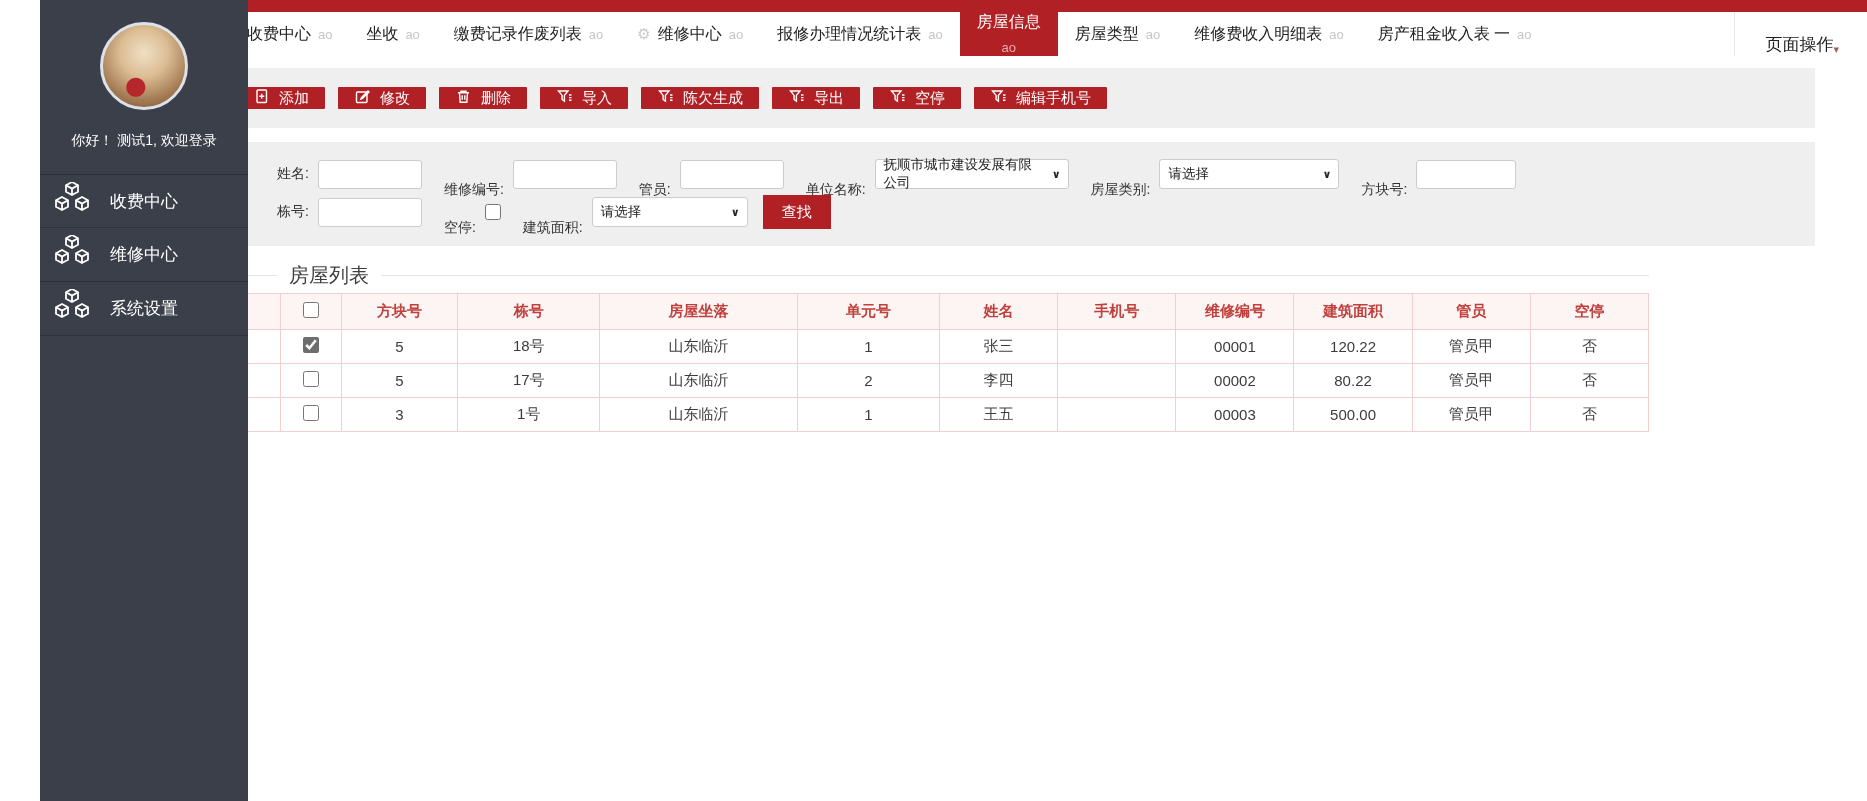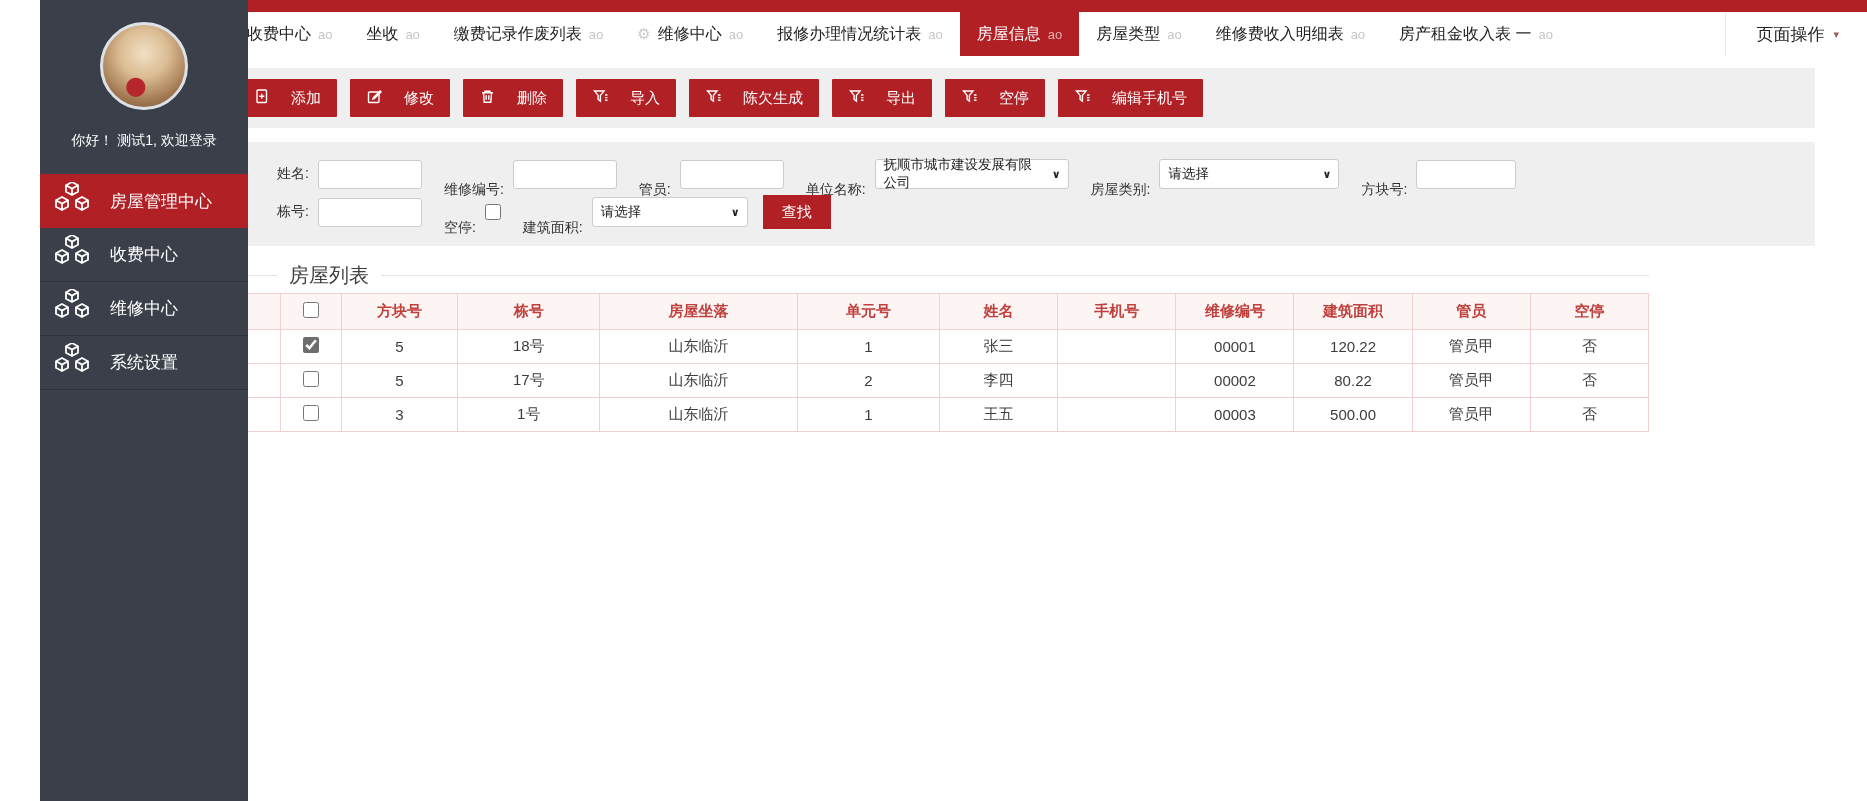--- a/index.html
+++ b/index.html
@@ -34,34 +34,34 @@
   .topbar { height:12px; background:#b02025; }
   
   .tabbar { height:44px; display:flex; align-items:stretch; overflow:hidden; background:#fff; }
   .tab-partial-gear { display:flex; align-items:center; color:#c9c9c9; font-size:15px; margin-left:-8px; }
   .tab {
     display:flex; align-items:center; gap:7px; padding:0 17px;
     font-size:16px; color:#222; cursor:pointer; white-space:nowrap;
   }
   .tab .gear { color:#c9c9c9; font-size:15px; }
   .tab .close { color:#c6c6c6; font-size:13px; letter-spacing:0px; }
-  .tab.active { background:#b02025; color:#fff; }
+  .tab.active { background:#b02025; color:#fff;flex-direction:column; }
   .tab.active .close { color:#e5aeb0; }
   .page-ops {
-    margin-left:auto; border-left:1px solid #e8e8e8; display:flex; align-items:center;
-    gap:9px; padding:0 28px 0 30px; font-size:17px; color:#222; cursor:pointer;
+    margin-left:auto; border-left:1px solid #e8e8e8; display:flex; align-items:flex-end;
+    padding:0 28px 0 30px; font-size:17px; color:#222; cursor:pointer;
   }
   .page-ops .caret { color:#a05e60; font-size:11px; }
 
   
   .panel { margin-left:14px; width:1597px; background:#efefef; border-left:7px solid #a61c21; }
   .toolbar-panel { margin-top:12px; height:60px; display:flex; align-items:center; gap:13px; padding-left:12px; }
   .btn {
-    background:#b02025; color:#fff; height:38px; border:none; cursor:pointer;
-    display:inline-flex; align-items:center; gap:21px; padding:0 16px;
+    background:#b02025; color:#fff; height:22px; border:none; cursor:pointer;
+    display:inline-flex; align-items:center; gap:9px; padding:0 16px;
     font-size:15px; font-family:inherit; border-radius:1px;
   }
   .btn svg { width:17px; height:17px; }
 
   .form-panel { margin-top:14px; padding:11px 0 13px 12px; }
   .form-row { display:flex; align-items:center; height:34px; margin:4px 0; font-size:14px; color:#333; }
   .form-row label { margin-right:9px; }
   .fr-gap { margin-left:22px;margin-top:31px; }
   .fr-first { margin-left:40px; }
   .ipt {
@@ -101,34 +101,20 @@
 </style>
 </head>
 <body>
 
 <div class="sidebar">
   <div class="avatar-wrap">
     <div class="avatar"></div>
   </div>
   <div class="greeting">你好！ 测试1, 欢迎登录</div>
   <div class="menu" id="menu">
-      <div class="menu-item active">
-        <span><svg class="cube-icon" viewBox="0 0 40 34" fill="none" stroke="#fff" stroke-width="1.8">
-            <g transform="translate(10,0)">
-              <path d="M7 0L13 3.3V9.7L7 13L1 9.7V3.3Z M1 3.3L7 6.6L13 3.3 M7 6.6V13"></path>
-            </g>
-            <g transform="translate(0,15)">
-              <path d="M7 0L13 3.3V9.7L7 13L1 9.7V3.3Z M1 3.3L7 6.6L13 3.3 M7 6.6V13"></path>
-            </g>
-            <g transform="translate(20,15)">
-              <path d="M7 0L13 3.3V9.7L7 13L1 9.7V3.3Z M1 3.3L7 6.6L13 3.3 M7 6.6V13"></path>
-            </g>
-          </svg></span>
-        <span>房屋管理中心</span>
-      </div>
       <div class="menu-item">
         <span><svg class="cube-icon" viewBox="0 0 40 34" fill="none" stroke="#fff" stroke-width="1.8">
             <g transform="translate(10,0)">
               <path d="M7 0L13 3.3V9.7L7 13L1 9.7V3.3Z M1 3.3L7 6.6L13 3.3 M7 6.6V13"></path>
             </g>
             <g transform="translate(0,15)">
               <path d="M7 0L13 3.3V9.7L7 13L1 9.7V3.3Z M1 3.3L7 6.6L13 3.3 M7 6.6V13"></path>
             </g>
             <g transform="translate(20,15)">
               <path d="M7 0L13 3.3V9.7L7 13L1 9.7V3.3Z M1 3.3L7 6.6L13 3.3 M7 6.6V13"></path>

